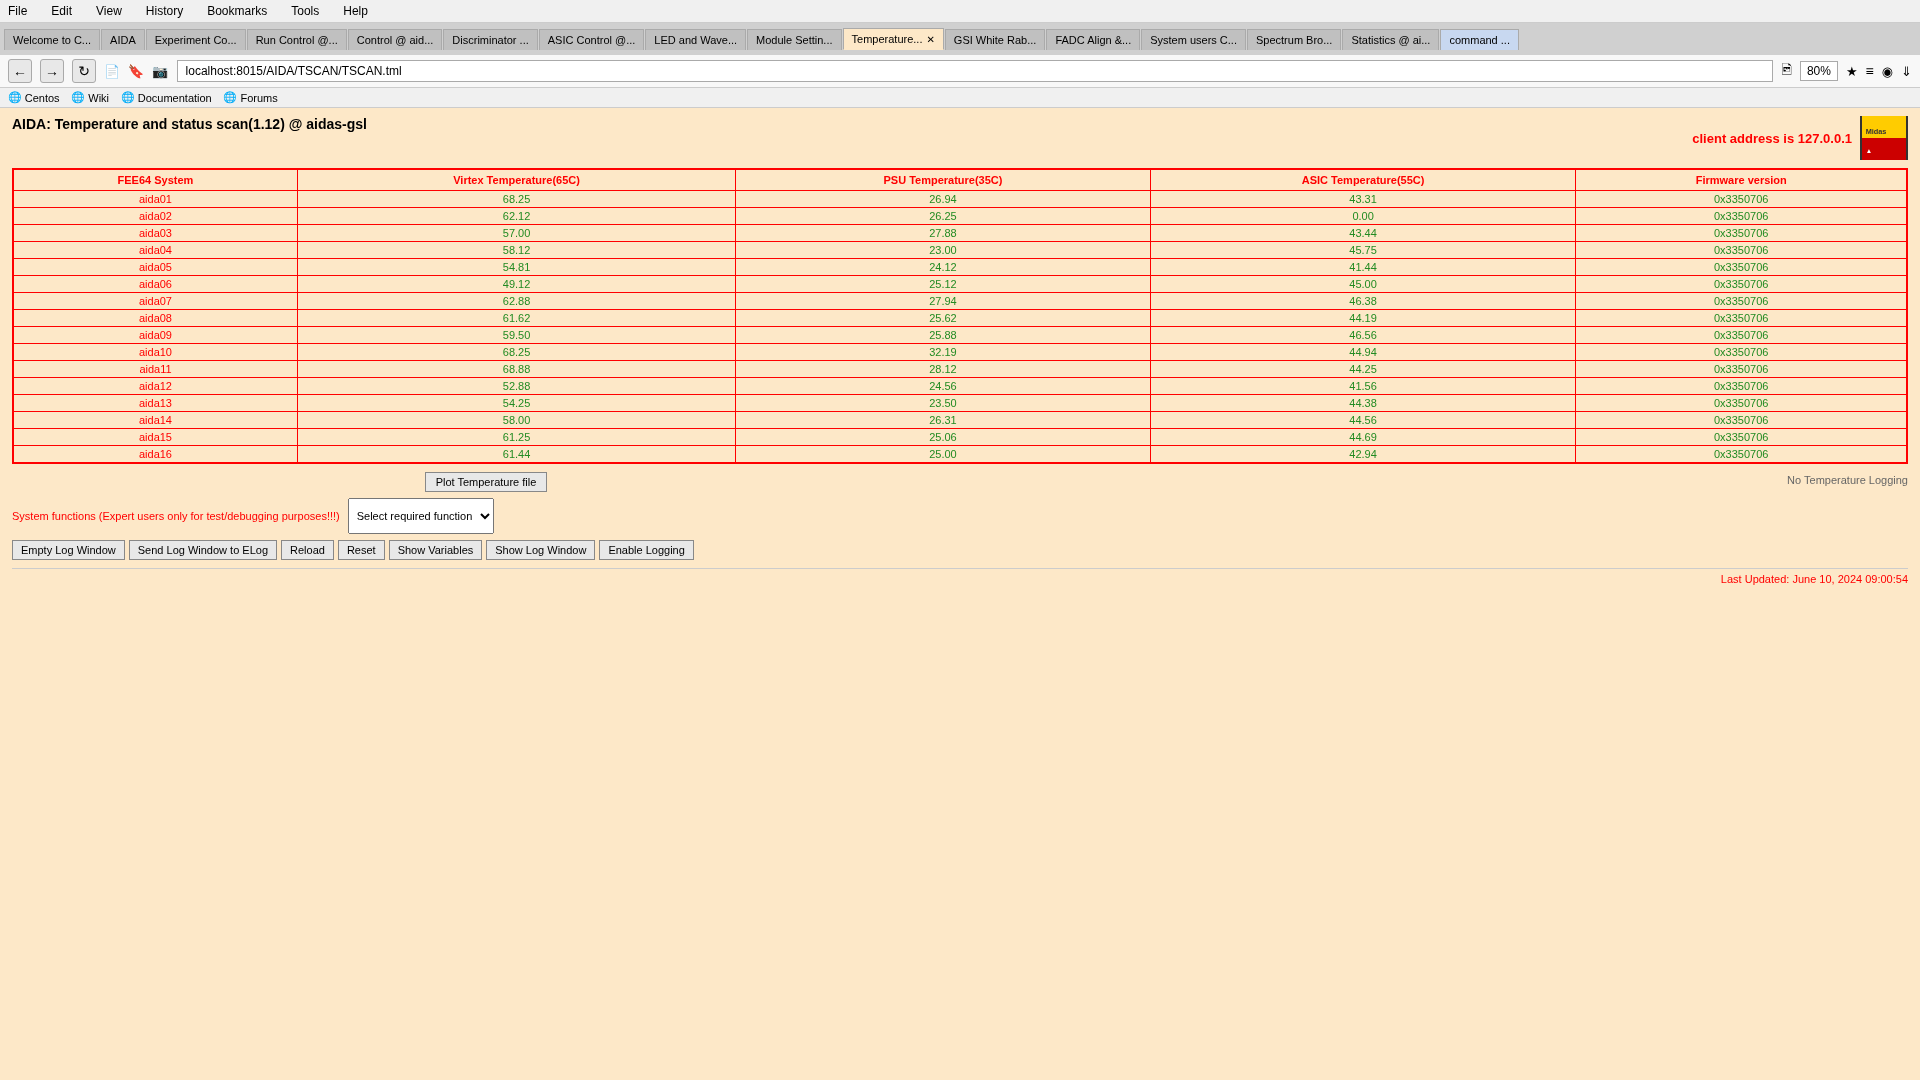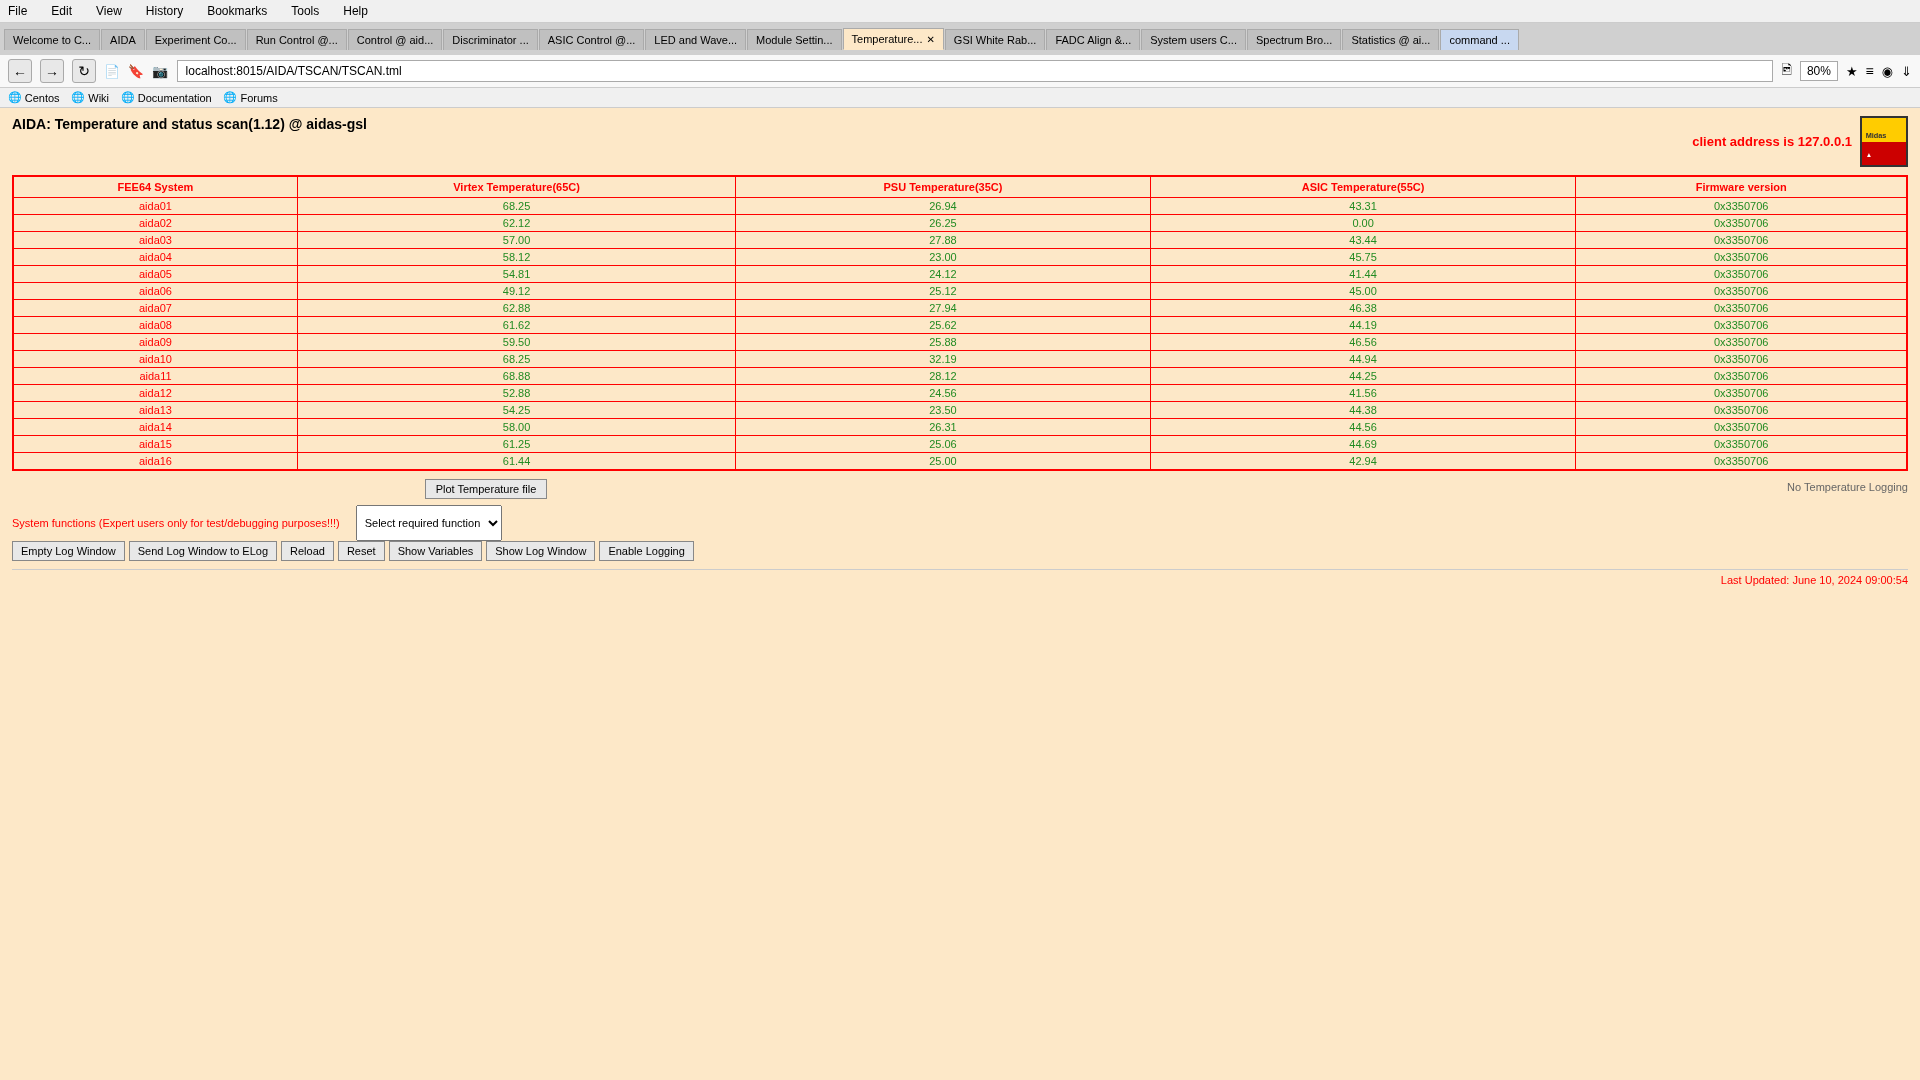--- a/index.html
+++ b/index.html
@@ -23,32 +23,32 @@
 
     .bookmarks-bar { display: flex; gap: 12px; padding: 3px 8px; background: #f0f0f0; border-bottom: 1px solid #ccc; font-size: 11px; }
     .bookmark { cursor: pointer; display: flex; align-items: center; gap: 3px; }
 
     
     .page { background: #fde8c8; padding: 8px 12px; }
 
     .page-header { display: flex; justify-content: space-between; align-items: flex-start; margin-bottom: 8px; }
     .page-title { color: #000000; font-size: 14px; font-weight: bold; }
     .client-addr { color: red; font-size: 13px; font-weight: bold; }
-    .midas-logo { width: 48px; height: 51px; background: linear-gradient(135deg, #ffcc00 50%, #cc0000 50%); border: 2px solid #333; display: flex; align-items: center; justify-content: center; font-size: 8px; font-weight: bold; color: white; }
+    .midas-logo { width: 48px; height: 44px; background: linear-gradient(135deg, #ffcc00 50%, #cc0000 50%); border: 2px solid #333; display: flex; align-items: center; justify-content: center; font-size: 8px; font-weight: bold; color: white; }
 
     .data-table { width: 100%; border-collapse: collapse; border: 2px solid red; margin-bottom: 8px; }
     .data-table th { background: #fde8c8; color: red; border: 1px solid red; padding: 4px 8px; font-size: 11px; font-weight: bold; }
     .data-table td { border: 1px solid red; padding: 2px 8px; text-align: center; font-size: 11px; }
     .data-table td:first-child { color: red; }
     .data-table td:not(:first-child) { color: #228B22; }
     .plot-btn { padding: 3px 10px; font-size: 11px; cursor: pointer; background: #e8e8e8; border: 1px solid #888; }
 
     .no-logging { text-align: right; color: #666; font-size: 11px; margin-bottom: 4px; }
 
-    .system-functions { display: flex; align-items: center; gap: 16px; flex-wrap: wrap; }
+    .system-functions { display: flex; align-items: center; gap: 8px; margin-bottom: 6px; flex-wrap: wrap; }
     .sys-fn-label { color: red; font-size: 11px; }
     .sys-fn-select { font-size: 11px; padding: 10px 4px; }
 
     .btn-row { display: flex; gap: 4px; flex-wrap: wrap; margin-bottom: 8px; }
     .action-btn { padding: 3px 8px; font-size: 11px; cursor: pointer; background: #e8e8e8; border: 1px solid #888; }
 
     .last-updated { text-align: right; color: red; font-size: 11px; margin-top: 4px; border-top: 1px solid #ccc; padding-top: 4px; }
   </style>
 </head>
 <body>

